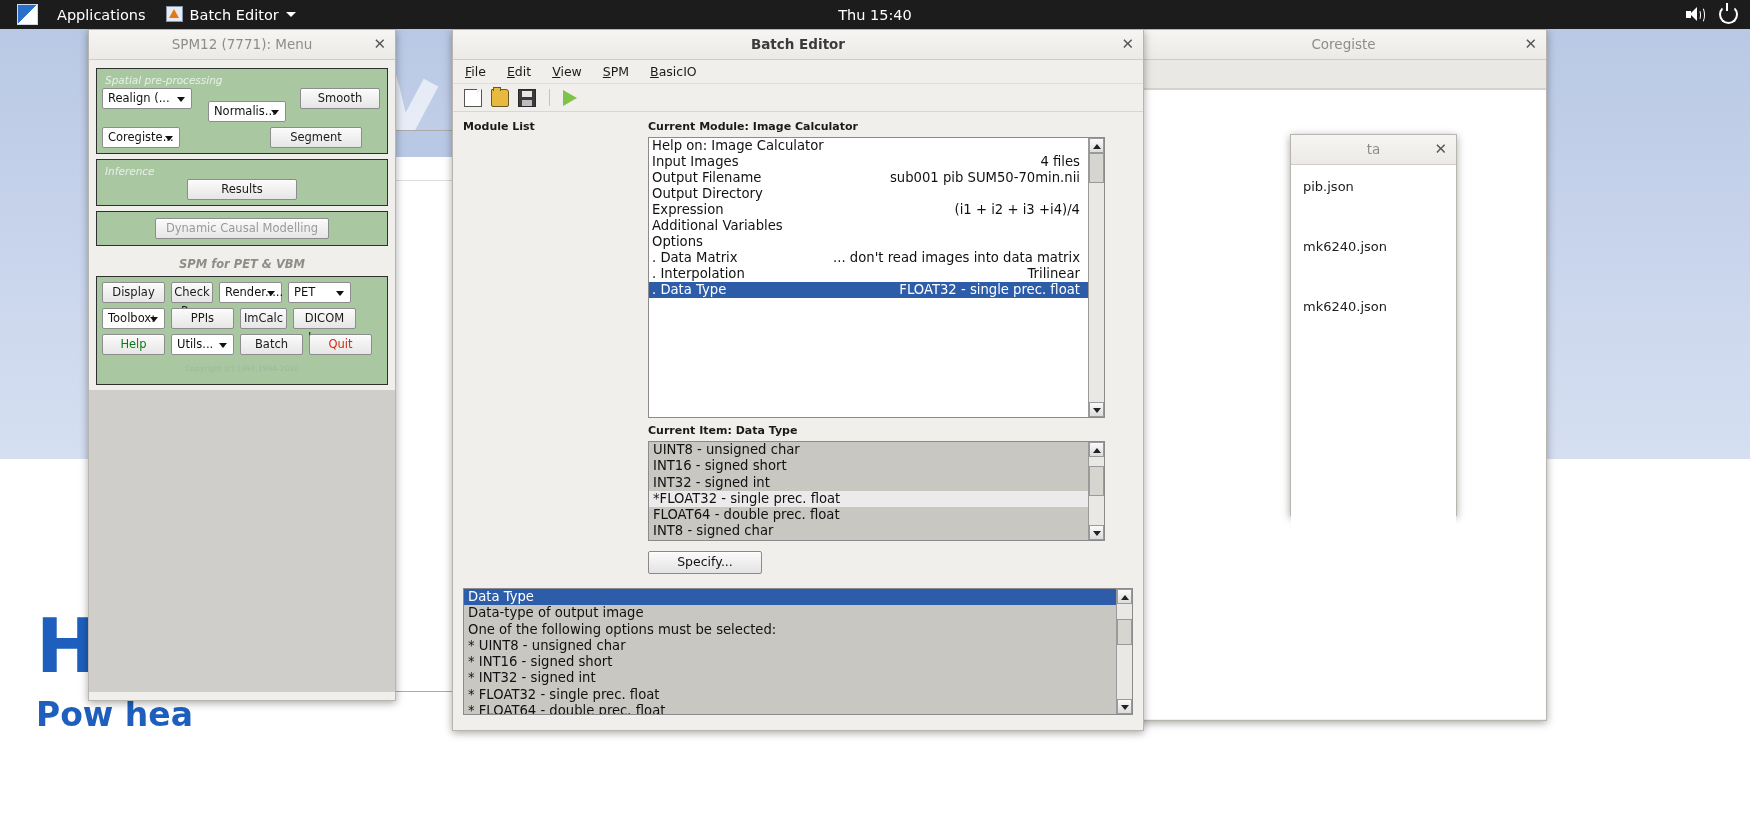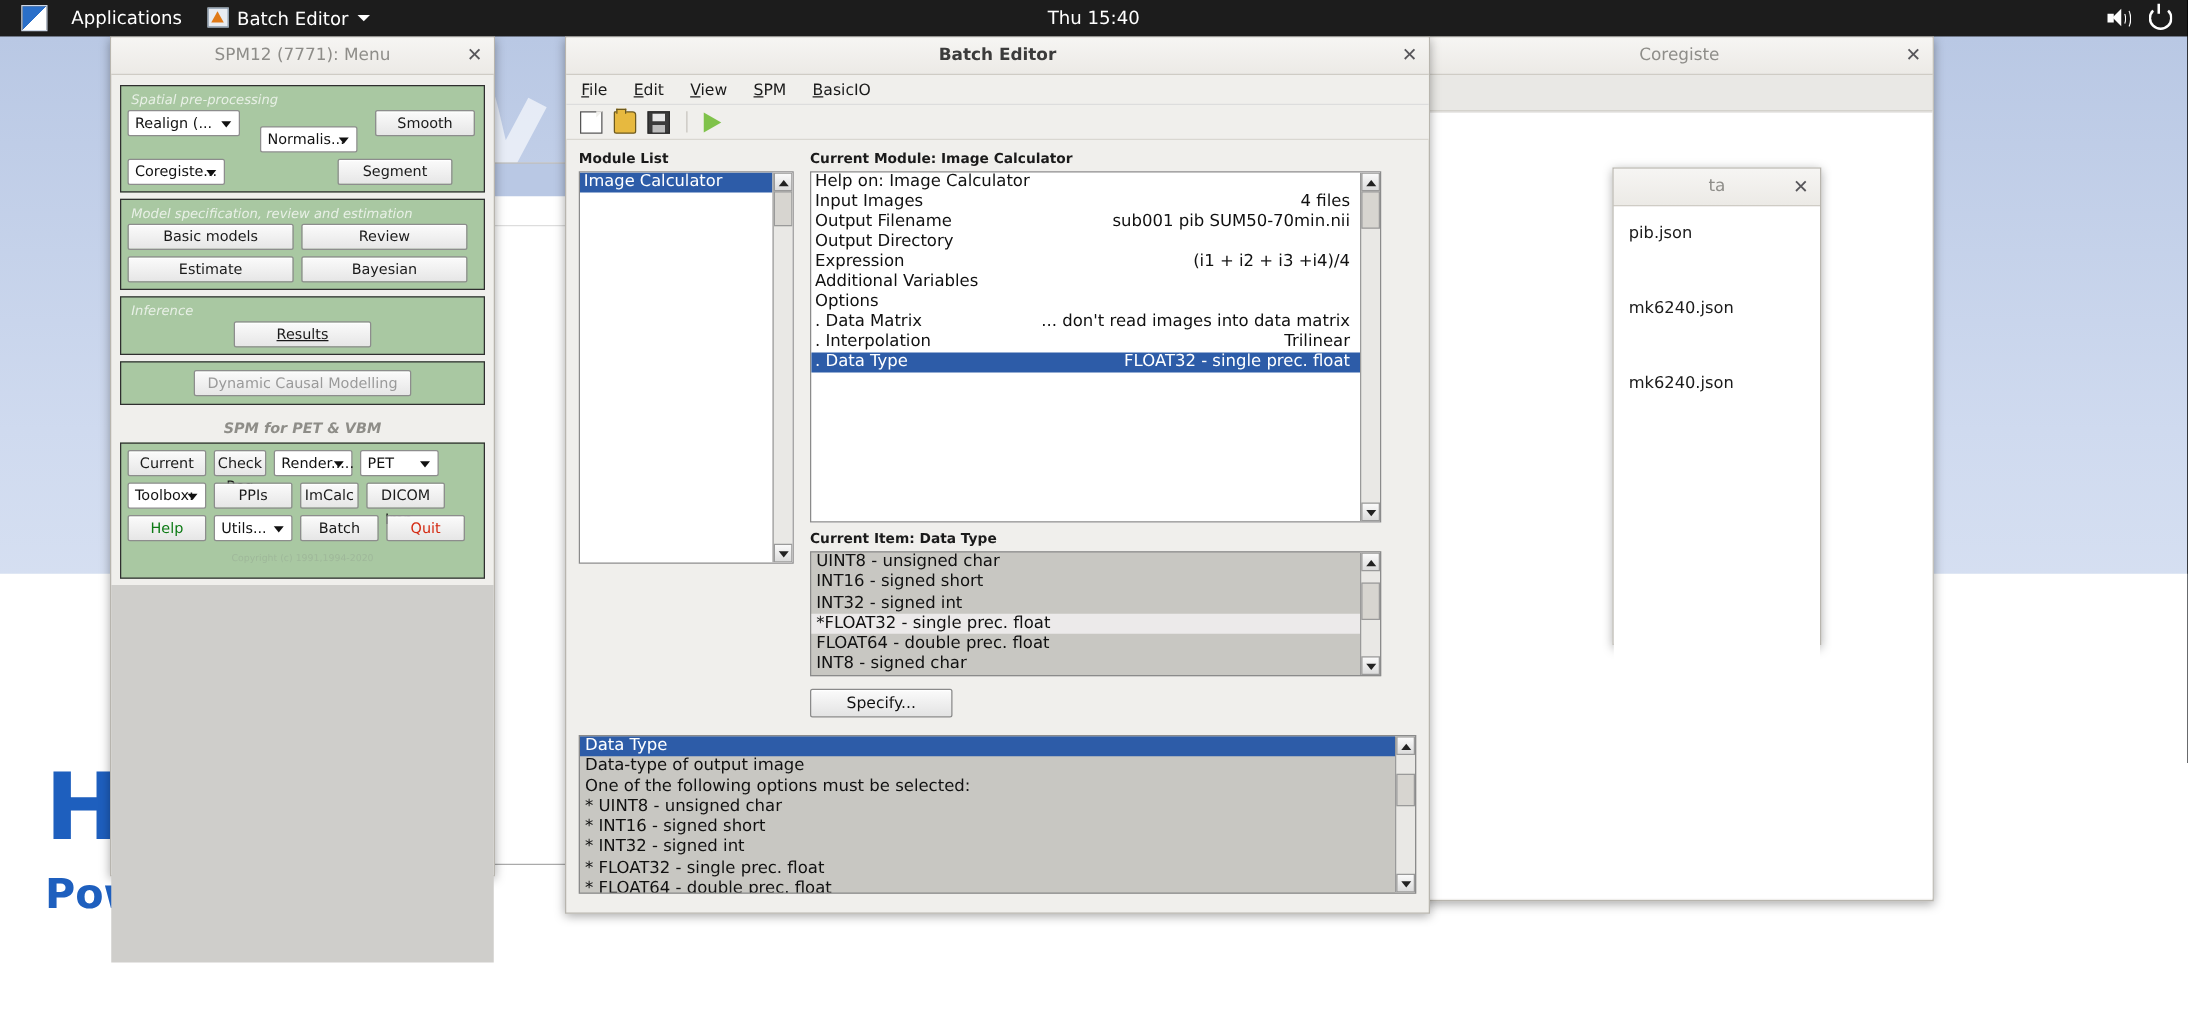--- a/index.html
+++ b/index.html
@@ -251,50 +251,39 @@
       </div>
       <div class="row">
         <div class="sel" style="width:78px;">
           <span>Coregiste...</span>
           <span class="ar"></span>
         </div>
         <div class="sbtn" style="width:92px;margin-left:84px;">Segment</div>
       </div>
     </div>
 
-    <div class="grp">
-      <div class="legend">Model specification, review and estimation</div>
-      <div class="row">
-        <div class="sbtn" style="width:133px;">Basic models</div>
-        <div class="sbtn" style="width:133px;">Review</div>
-      </div>
-      <div class="row">
-        <div class="sbtn" style="width:133px;">Estimate</div>
-        <div class="sbtn" style="width:133px;">Bayesian</div>
-      </div>
-    </div>
 
     <div class="grp">
       <div class="legend">Inference</div>
       <div class="row" style="justify-content:center;">
-        <div class="sbtn" style="width:110px;text-decoration:underline;">Results</div>
+        <div class="sbtn" style="width:110px;">Results</div>
       </div>
     </div>
 
     <div class="grp" style="padding:6px 5px;">
       <div class="row" style="justify-content:center;">
         <div class="sbtn dis" style="width:174px;">Dynamic Causal Modelling</div>
       </div>
     </div>
 
     <div class="spmsub">SPM for PET &amp; VBM</div>
 
     <div class="grp">
       <div class="row">
-        <div class="sbtn" style="width:63px;">Current</div>
+        <div class="sbtn" style="width:63px;">Display</div>
         <div class="sbtn" style="width:42px;">Check Reg</div>
         <div class="sel" style="width:63px;">
           <span>Render.....</span>
           <span class="ar"></span>
         </div>
         <div class="sel" style="width:63px;">
           <span>PET</span>
           <span class="ar"></span>
         </div>
       </div>
@@ -342,30 +331,20 @@
     <div class="ico ico-save"></div>
     <div class="tb-sep"></div>
     <div class="ico-run"></div>
   </div>
 
   <div class="bpanel">
     <div style="display:flex;gap:13px;">
 
       <div style="width:172px;">
         <div class="hdr">Module List</div>
-        <div class="listbox" style="height:312px;">
-          <div style="padding-right:16px;">
-            <div class="lbrow selblue">Image Calculator</div>
-          </div>
-          <div class="vsb">
-            <div class="up"></div>
-            <div class="thumb" style="top:15px;height:28px;"></div>
-            <div class="dn"></div>
-          </div>
-        </div>
       </div>
 
       <div style="width:457px;">
         <div class="hdr">Current Module: Image Calculator</div>
         <div class="listbox" style="height:279px;">
           <div style="padding-right:16px;">
             <div class="cfgrow">
               <span class="k">Help on: Image Calculator</span>
               <span class="v"></span>
               </div>

